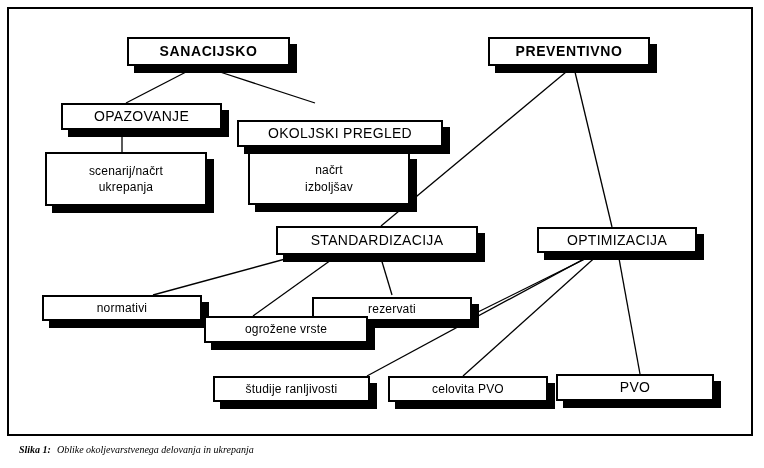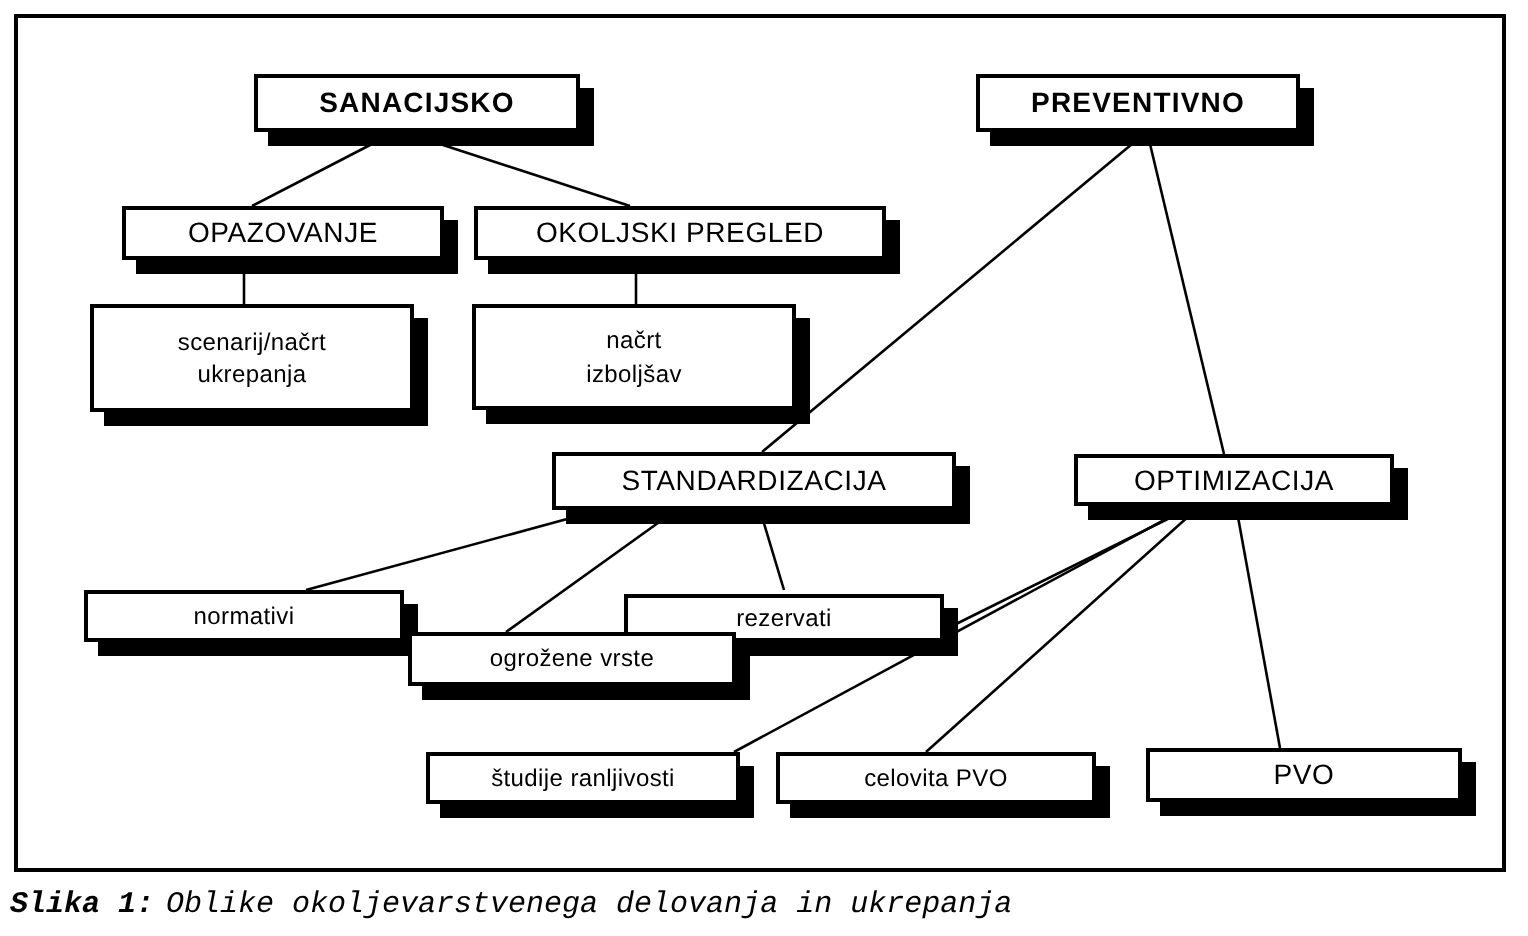--- a/index.html
+++ b/index.html
@@ -55,25 +55,25 @@
     font-weight: bold;
     font-size: 14px;
     letter-spacing: 0.6px;
   }
   .node.lower {
     font-size: 12px;
     letter-spacing: 0.2px;
   }
   #caption {
     position: absolute;
-    left: 5px;
+    left: 19px;
     top: 444px;
-    font-family: Liberation Mono, monospace;
+    font-family: Liberation Serif, serif;
     font-style: italic;
-    font-size: 15px;
+    font-size: 10px;
     color: #000;
     white-space: nowrap;
   }
   #caption .cap-label {
     font-weight: bold;
     margin-right: 6px;
   }
 </style>
 </head>
 <body>
@@ -92,30 +92,30 @@
       <line x1="380" y1="255" x2="392" y2="295" stroke="#000000" stroke-width="1.3"></line>
       <line x1="597" y1="253" x2="474" y2="314" stroke="#000000" stroke-width="1.3"></line>
       <line x1="595" y1="253" x2="367" y2="376" stroke="#000000" stroke-width="1.3"></line>
       <line x1="600" y1="253" x2="463" y2="376" stroke="#000000" stroke-width="1.3"></line>
       <line x1="618" y1="253" x2="640" y2="374" stroke="#000000" stroke-width="1.3"></line>
     </svg>
   <div id="nodes">
       <div class="node bold" style="left: 127px; top: 37px; width: 163px; height: 29px; z-index: 2;"><span>SANACIJSKO</span></div>
       <div class="node bold" style="left: 488px; top: 37px; width: 162px; height: 29px; z-index: 2; text-align: center;"><span>PREVENTIVNO</span></div>
       <div class="node" style="left: 61px; top: 103px; width: 161px; height: 27px; z-index: 2;"><span>OPAZOVANJE</span></div>
-      <div class="node" style="left: 237px; top: 103px; width: 206px; height: 27px; z-index: 2;"><span>OKOLJSKI PREGLED</span></div>
+      <div class="node" style="left: 237px; top: 120px; width: 206px; height: 27px; z-index: 2;"><span>OKOLJSKI PREGLED</span></div>
       <div class="node lower" style="left: 45px; top: 152px; width: 162px; height: 54px; z-index: 2;"><span>scenarij/načrt
 ukrepanja</span></div>
-      <div class="node lower" style="left: 236px; top: 152px; width: 162px; height: 53px; z-index: 2;"><span>načrt
+      <div class="node lower" style="left: 248px; top: 152px; width: 162px; height: 53px; z-index: 2;"><span>načrt
 izboljšav</span></div>
       <div class="node" style="left: 276px; top: 226px; width: 202px; height: 29px; z-index: 2;"><span>STANDARDIZACIJA</span></div>
       <div class="node" style="left: 537px; top: 227px; width: 160px; height: 26px; z-index: 2;"><span>OPTIMIZACIJA</span></div>
       <div class="node lower" style="left: 42px; top: 295px; width: 160px; height: 26px; z-index: 2;"><span>normativi</span></div>
       <div class="node lower" style="left: 312px; top: 297px; width: 160px; height: 24px; z-index: 2;"><span>rezervati</span></div>
       <div class="node lower" style="left: 204px; top: 316px; width: 164px; height: 27px; z-index: 3;"><span>ogrožene vrste</span></div>
       <div class="node lower" style="left: 213px; top: 376px; width: 157px; height: 26px; z-index: 2;"><span>študije ranljivosti</span></div>
       <div class="node lower" style="left: 388px; top: 376px; width: 160px; height: 26px; z-index: 2;"><span>celovita PVO</span></div>
-      <div class="node" style="left: 573px; top: 374px; width: 158px; height: 27px; z-index: 2;"><span>PVO</span></div>
+      <div class="node" style="left: 556px; top: 374px; width: 158px; height: 27px; z-index: 2;"><span>PVO</span></div>
     </div>
   <div id="caption">
     <span class="cap-label">Slika 1:</span><span>Oblike okoljevarstvenega delovanja in ukrepanja</span>
   </div>
 </div>
 
 </body></html>

